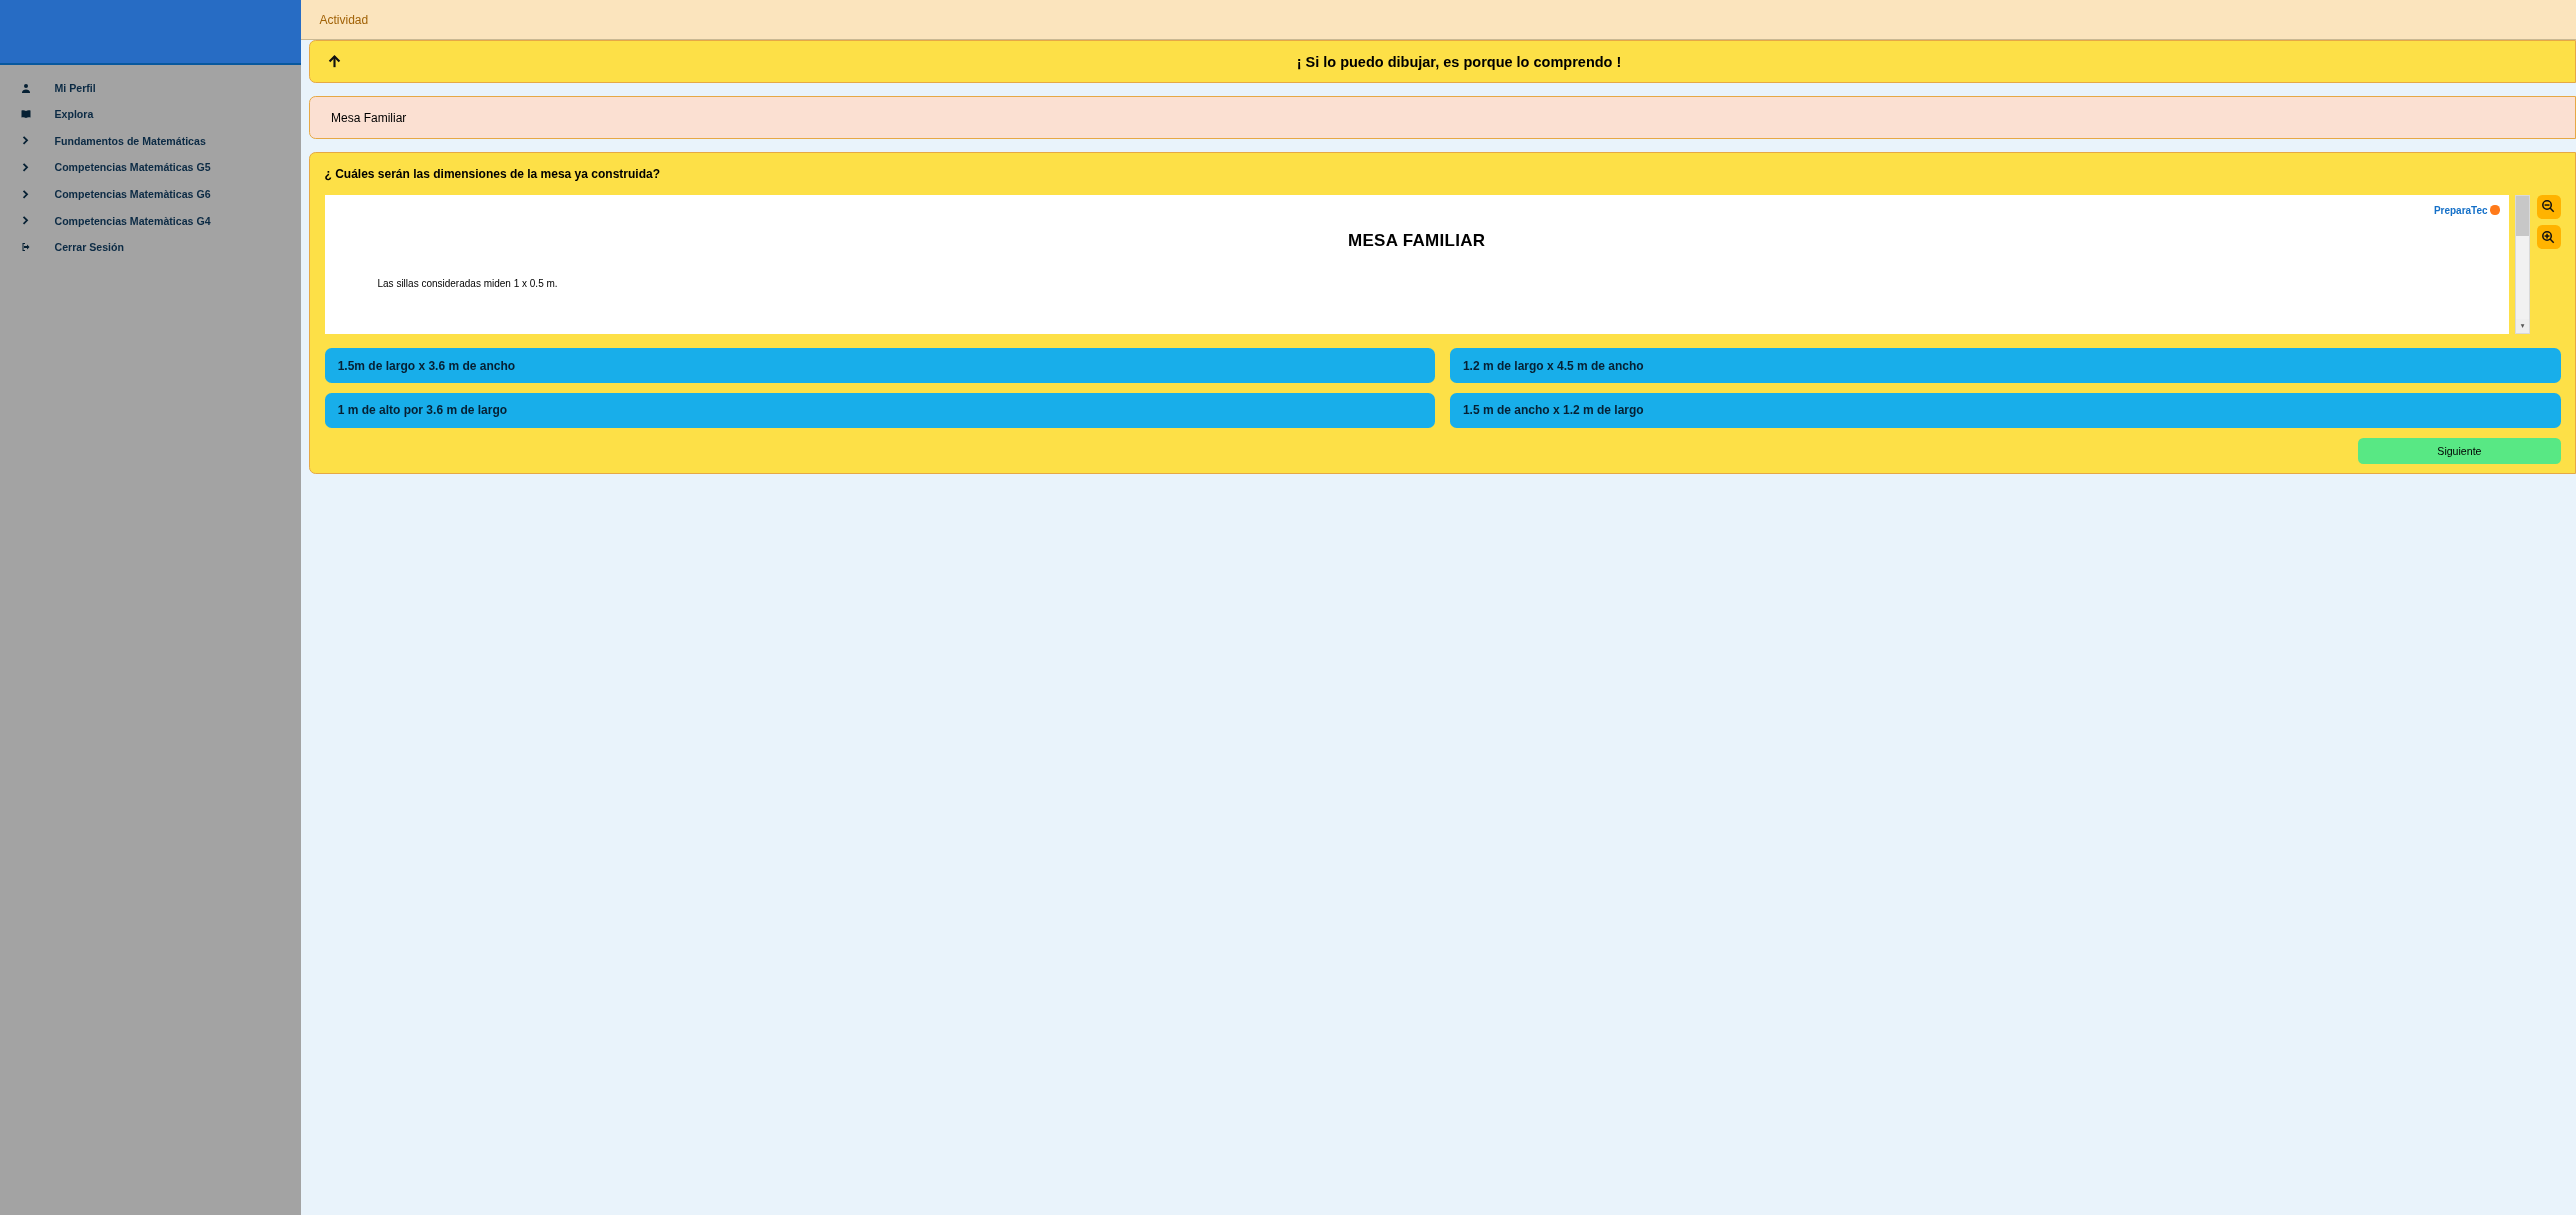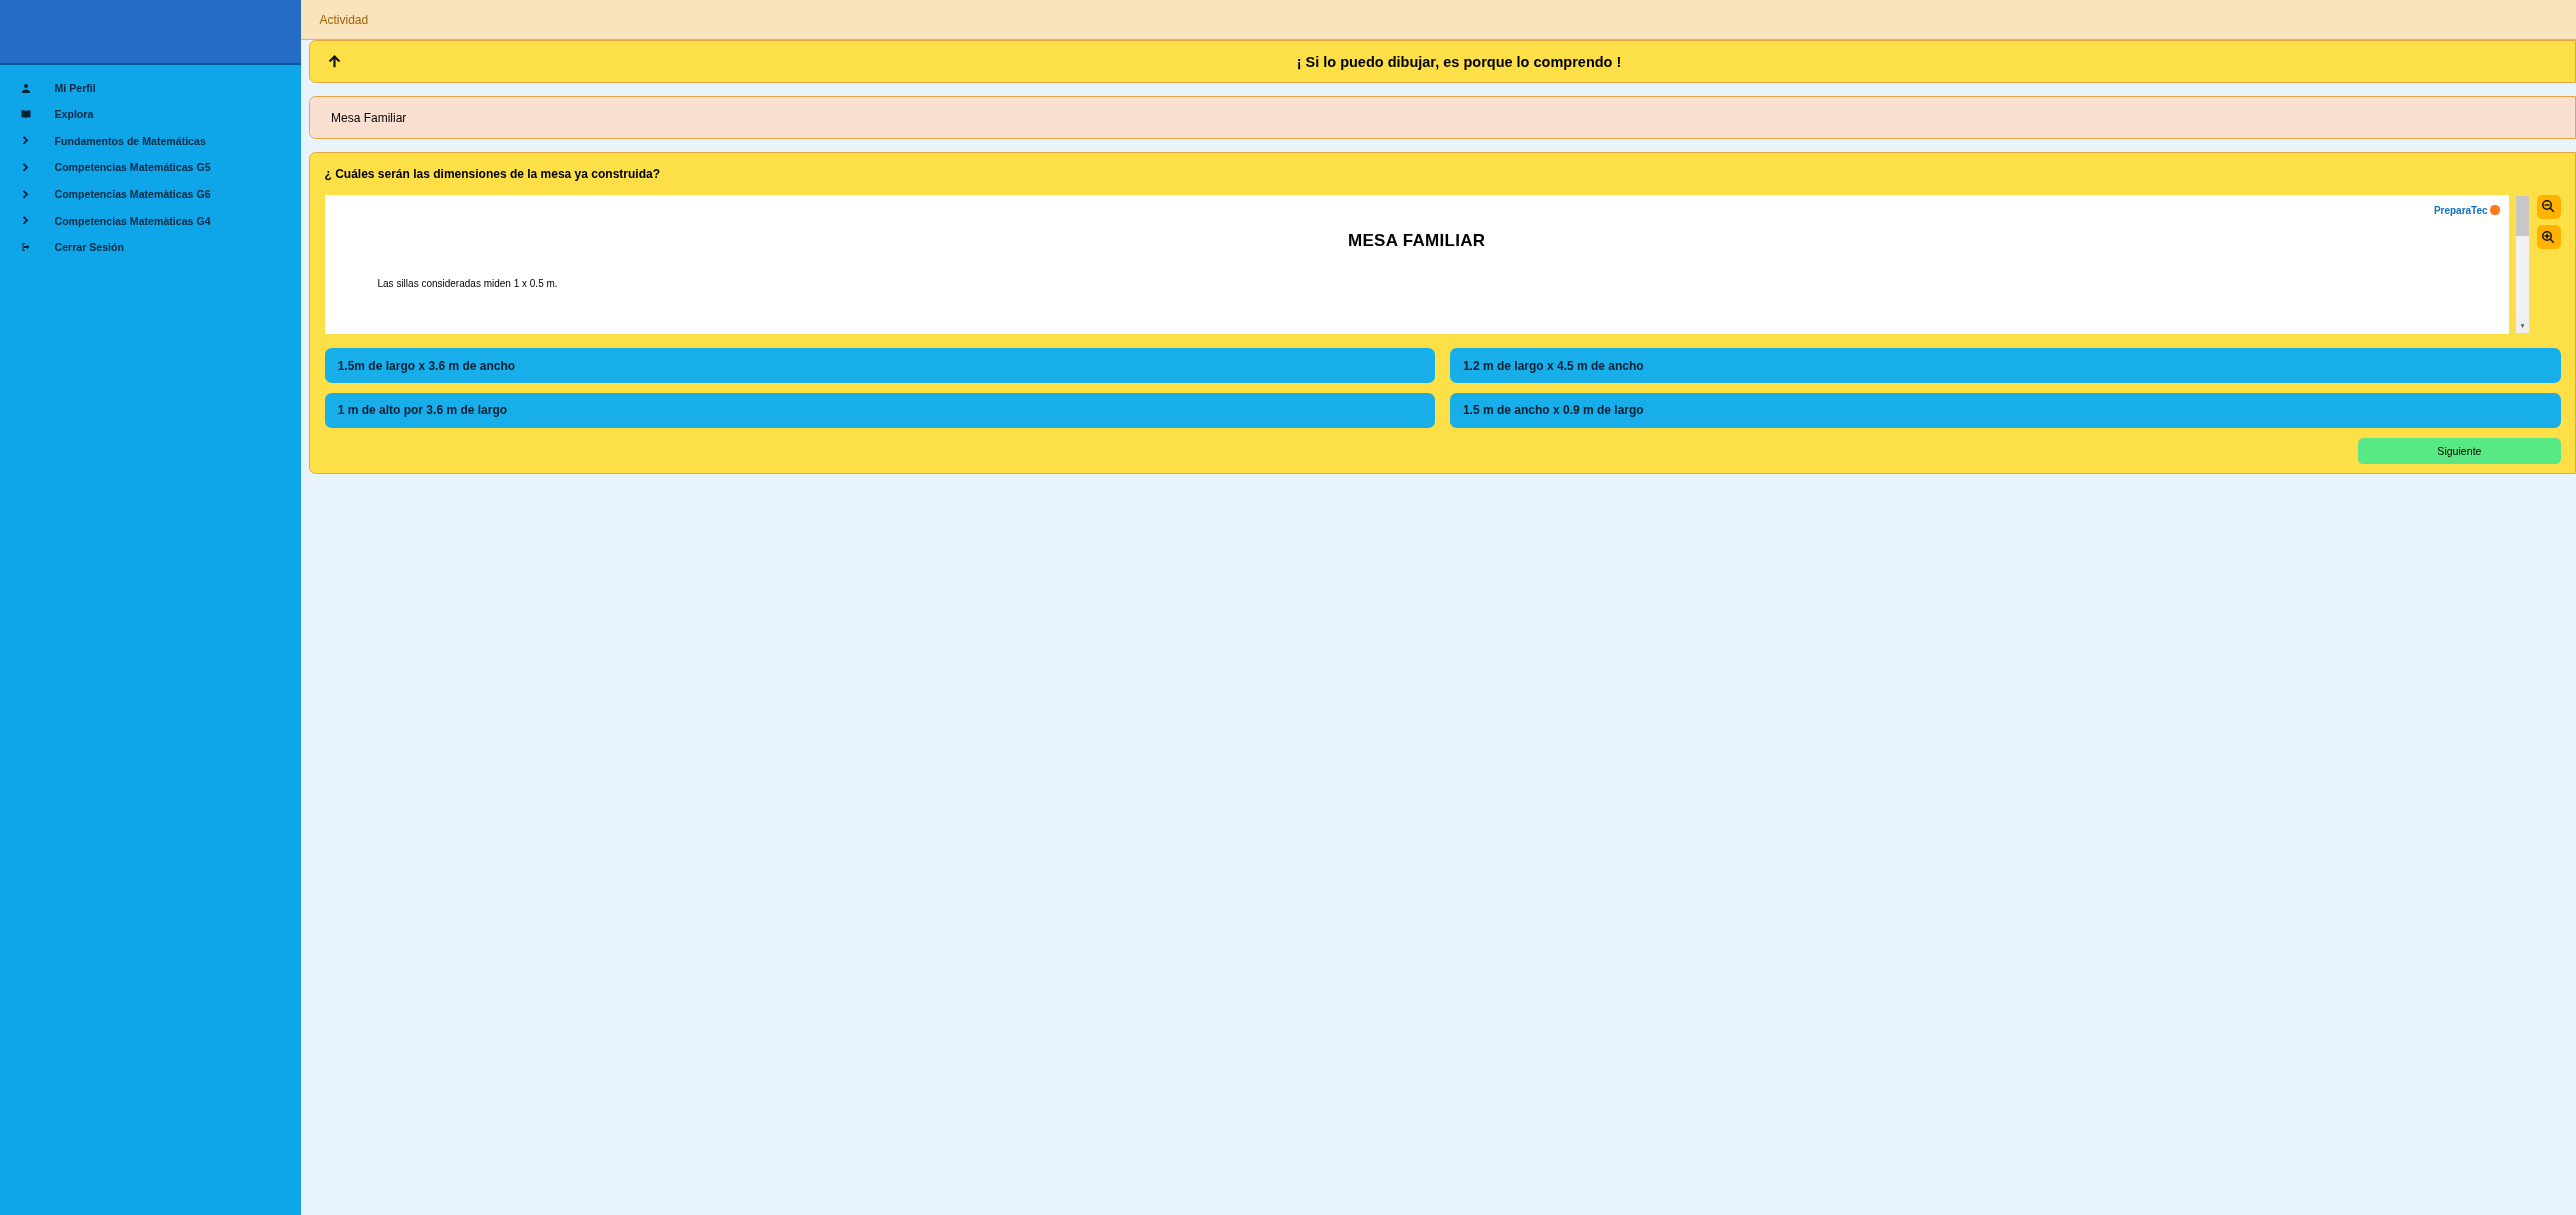--- a/index.html
+++ b/index.html
@@ -4,21 +4,21 @@
 <style>
 * { box-sizing: border-box; margin: 0; padding: 0; }
 html, body { height: 100%; font-family: Verdana, Geneva, sans-serif; }
 body { display: flex; background: #e9f3fb; }
 
 
 .sidebar {
   width: 301px;
   min-width: 301px;
   height: 100%;
-  background: #0ea5e9;
+  background: #a3a3a3;
   display: flex;
   flex-direction: column;
   color: #0b2a44;
 }
 .sidebar-header {
   background: #276cc4;
   height: 65px;
   border-bottom: 2.6px solid #08589e;
 }
 .nav { padding: 9.3px 0; }
@@ -214,21 +214,21 @@
                 </svg>
             </span>
           </button>
         </div>
       </div>
 
       <div class="answers">
         <button class="answer">1.5m de largo x 3.6 m de ancho</button>
         <button class="answer">1.2 m de largo x 4.5 m de ancho</button>
         <button class="answer">1 m de alto por 3.6 m de largo</button>
-        <button class="answer">1.5 m de ancho x 0.9 m de largo</button>
+        <button class="answer">1.5 m de ancho x 1.2 m de largo</button>
       </div>
 
       <div class="next-row">
         <button class="next-btn">Siguiente</button>
       </div>
     </section>
 
   </div>
 </main>
 

